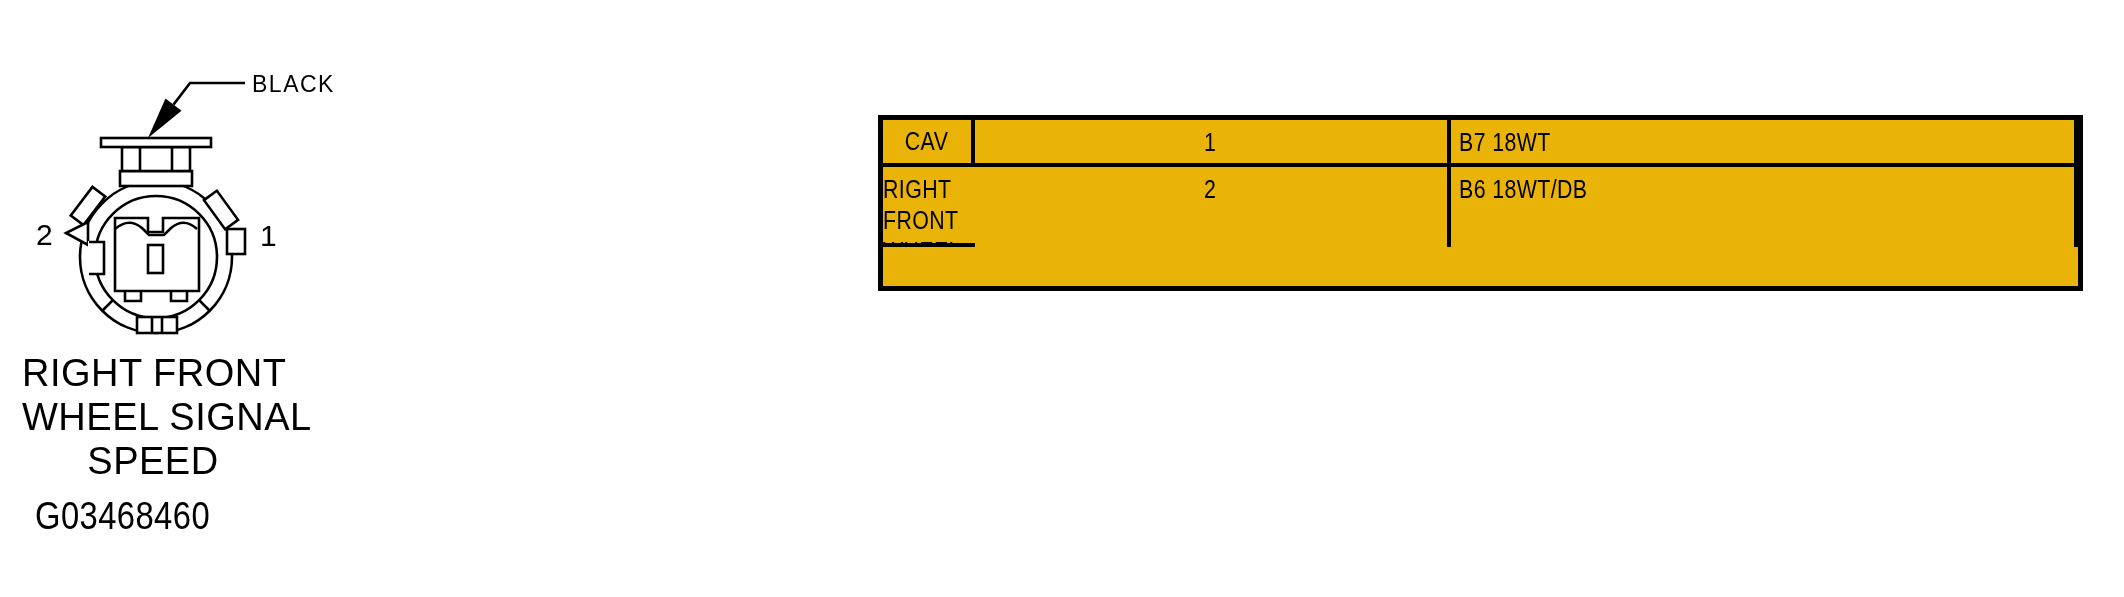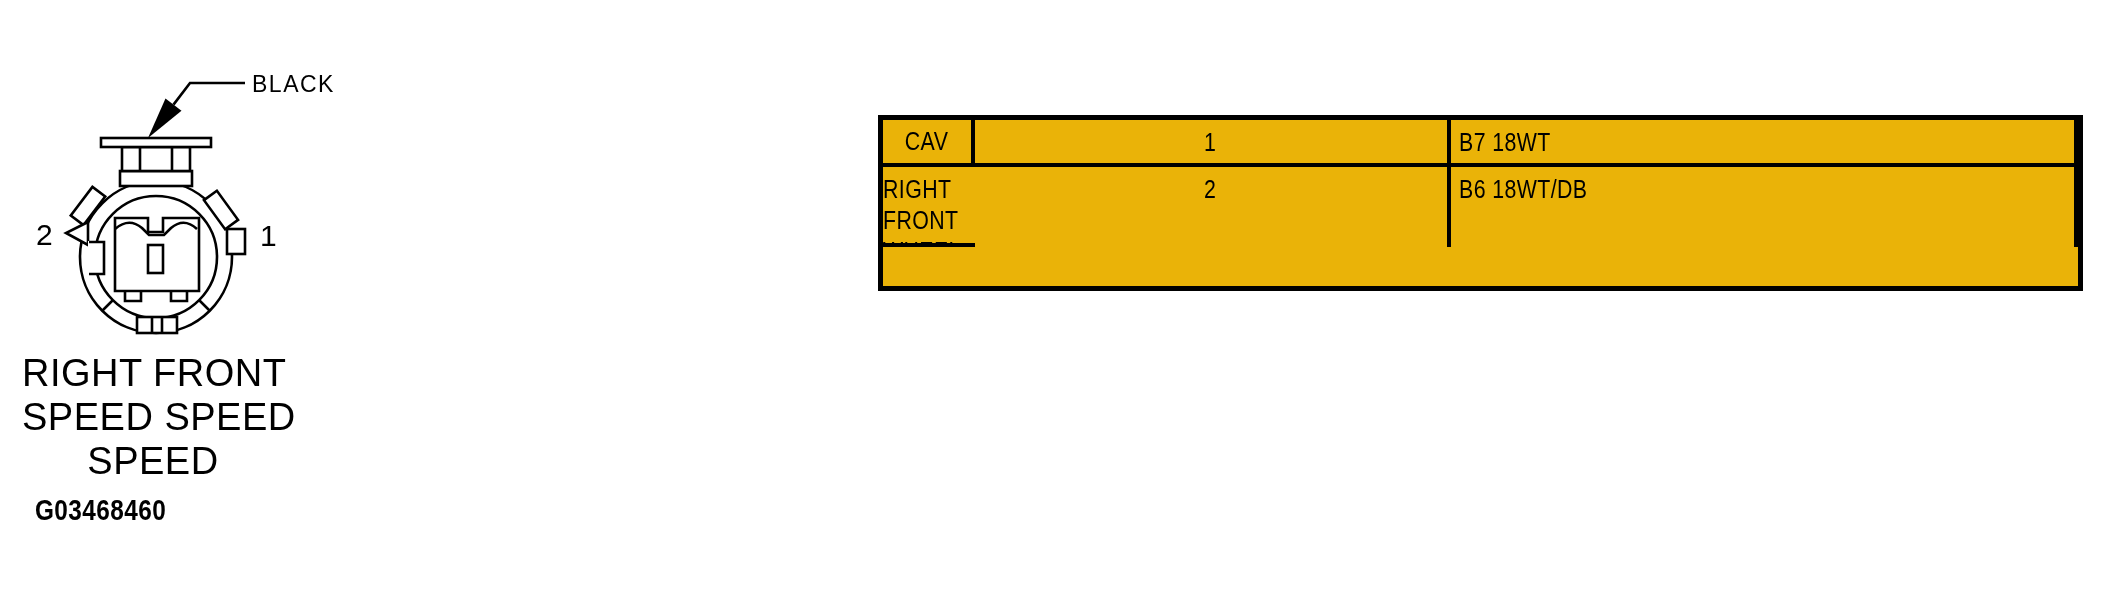--- a/index.html
+++ b/index.html
@@ -33,22 +33,22 @@
     text-align: center;
     font-size: 38px;
     line-height: 44px;
     letter-spacing: 0.5px;
     white-space: nowrap;
   }
   .figure-id {
     position: absolute;
     left: 35px;
     top: 494px;
-    font-size: 29px;
-    font-weight: bold;
+    font-size: 39px;
+    font-weight: normal;
   }
   .figure-id .tx { transform: scaleX(0.84); transform-origin: 0 50%; display: inline-block; }
 
   
   .pinout-table {
     position: absolute;
     left: 878px;
     top: 115px;
     width: 1205px;
     height: 176px;
@@ -136,21 +136,21 @@
     <rect class="ln" x="148" y="245" width="15" height="28"></rect>
     <path class="ln" d="M125,291 V301 H141 V291 M171,291 V301 H187 V291"></path>
 
     <text class="svgtext" x="252" y="92" font-size="23" letter-spacing="1.5">BLACK</text>
     <text class="svgtext" x="36" y="245" font-size="30">2</text>
     <text class="svgtext" x="260" y="246" font-size="30">1</text>
   </svg>
 
   <div class="figure-caption">
     <div>RIGHT FRONT</div>
-    <div>SPEED SPEED</div>
+    <div>WHEEL SIGNAL</div>
     <div>SPEED</div>
   </div>
   <div class="figure-id">
     <span class="tx">G03468460</span>
   </div>
 
   <div class="pinout-table">
 
     <div class="cell hcell cr cb">
       <span class="tx">CAV</span>

